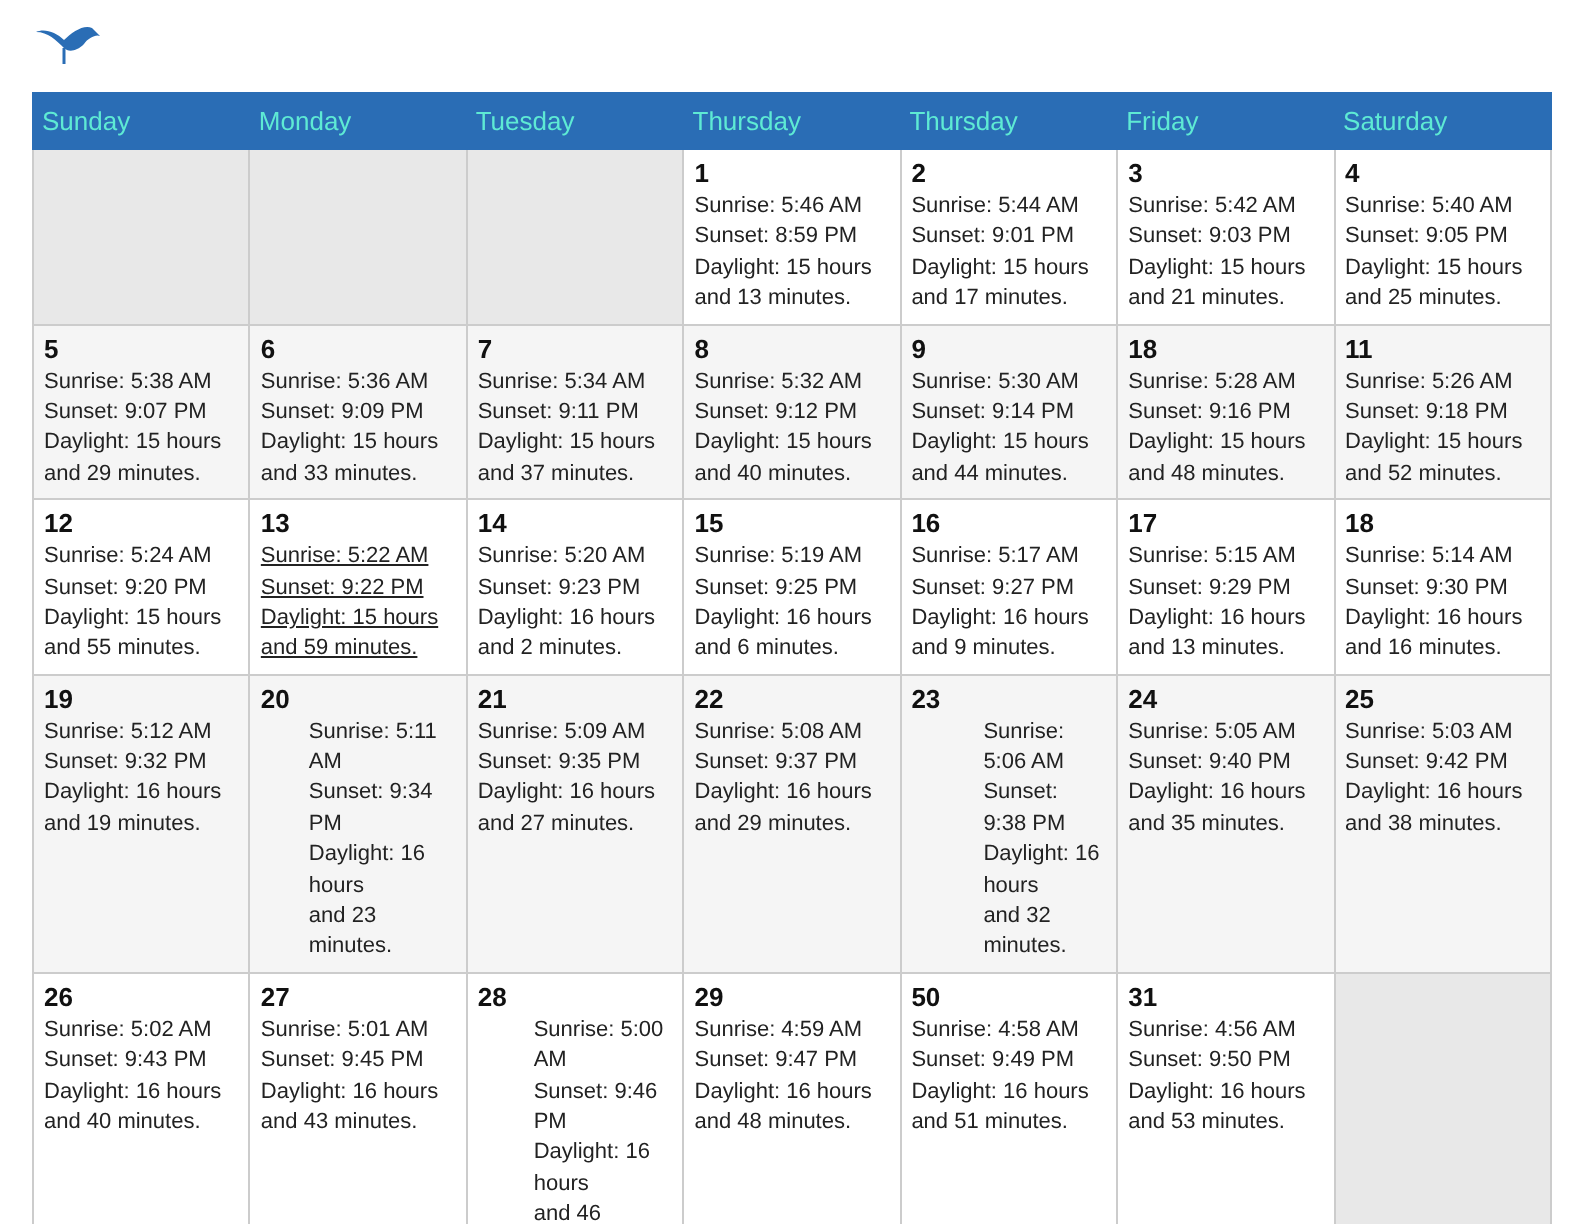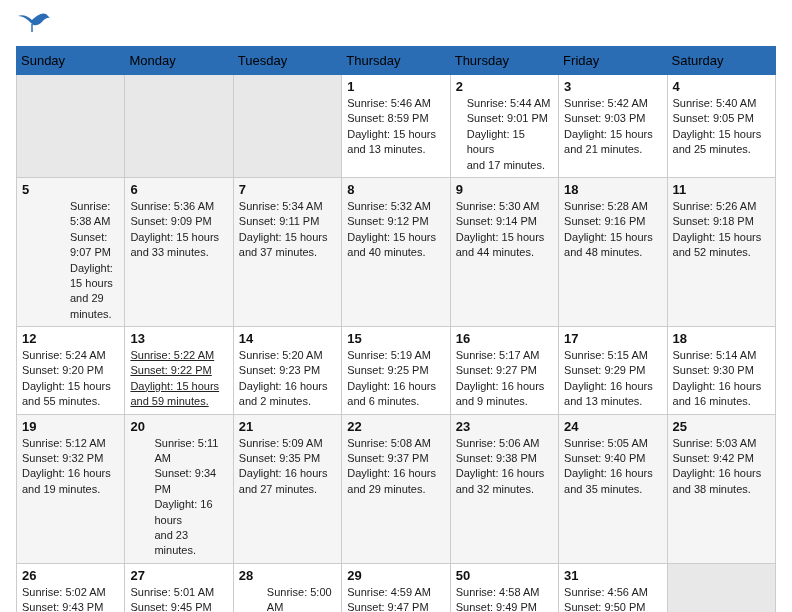--- a/index.html
+++ b/index.html
@@ -43,21 +43,21 @@
       font-size: 16px;
       color: #333;
     }
     .calendar {
       width: 100%;
       border-collapse: collapse;
       font-size: 11px;
     }
     .calendar th {
       background: #2a6db5;
-      color: #000000;
+      color: #5eead4;
       padding: 6px 4px;
       text-align: left;
       font-size: 13px;
       font-weight: normal;
       border: 1px solid #2a6db5;
     }
     .calendar td {
       border: 1px solid #ccc;
       vertical-align: top;
       padding: 4px 5px;
@@ -123,21 +123,21 @@
         <td class="empty-cell"></td>
         <td>
           <div class="day-number">1</div>
           <div class="day-info" style="white-space: pre-line;">Sunrise: 5:46 AM
 Sunset: 8:59 PM
 Daylight: 15 hours
 and 13 minutes.</div>
         </td>
         <td>
           <div class="day-number">2</div>
-          <div class="day-info" style="white-space: pre-line; margin-left: 11px;">Sunrise: 5:44 AM
+          <div class="day-info" style="white-space: pre-line;">Sunrise: 5:44 AM
 Sunset: 9:01 PM
 Daylight: 15 hours
 and 17 minutes.</div>
         </td>
         <td>
           <div class="day-number">3</div>
           <div class="day-info" style="white-space: pre-line;">Sunrise: 5:42 AM
 Sunset: 9:03 PM
 Daylight: 15 hours
 and 21 minutes.</div>
@@ -146,21 +146,21 @@
           <div class="day-number">4</div>
           <div class="day-info" style="white-space: pre-line;">Sunrise: 5:40 AM
 Sunset: 9:05 PM
 Daylight: 15 hours
 and 25 minutes.</div>
         </td>
       </tr>
       <tr>
         <td>
           <div class="day-number">5</div>
-          <div class="day-info" style="white-space: pre-line; margin-left: 48px;">Sunrise: 5:38 AM
+          <div class="day-info" style="white-space: pre-line;">Sunrise: 5:38 AM
 Sunset: 9:07 PM
 Daylight: 15 hours
 and 29 minutes.</div>
         </td>
         <td>
           <div class="day-number">6</div>
           <div class="day-info" style="white-space: pre-line;">Sunrise: 5:36 AM
 Sunset: 9:09 PM
 Daylight: 15 hours
 and 33 minutes.</div>
@@ -276,21 +276,21 @@
         </td>
         <td>
           <div class="day-number">22</div>
           <div class="day-info" style="white-space: pre-line;">Sunrise: 5:08 AM
 Sunset: 9:37 PM
 Daylight: 16 hours
 and 29 minutes.</div>
         </td>
         <td>
           <div class="day-number">23</div>
-          <div class="day-info" style="white-space: pre-line;">Sunrise: 5:06 AM
+          <div class="day-info" style="white-space: pre-line; margin-left: 36px;">Sunrise: 5:06 AM
 Sunset: 9:38 PM
 Daylight: 16 hours
 and 32 minutes.</div>
         </td>
         <td>
           <div class="day-number">24</div>
           <div class="day-info" style="white-space: pre-line;">Sunrise: 5:05 AM
 Sunset: 9:40 PM
 Daylight: 16 hours
 and 35 minutes.</div>

